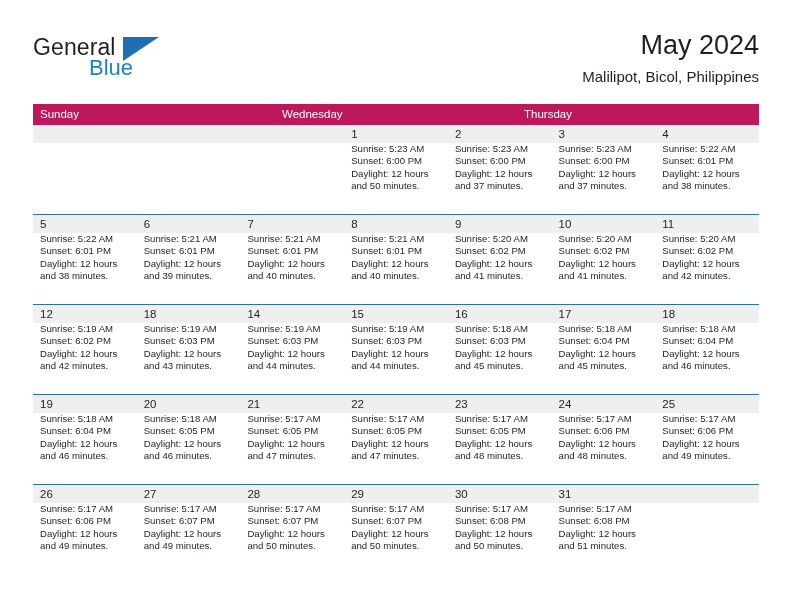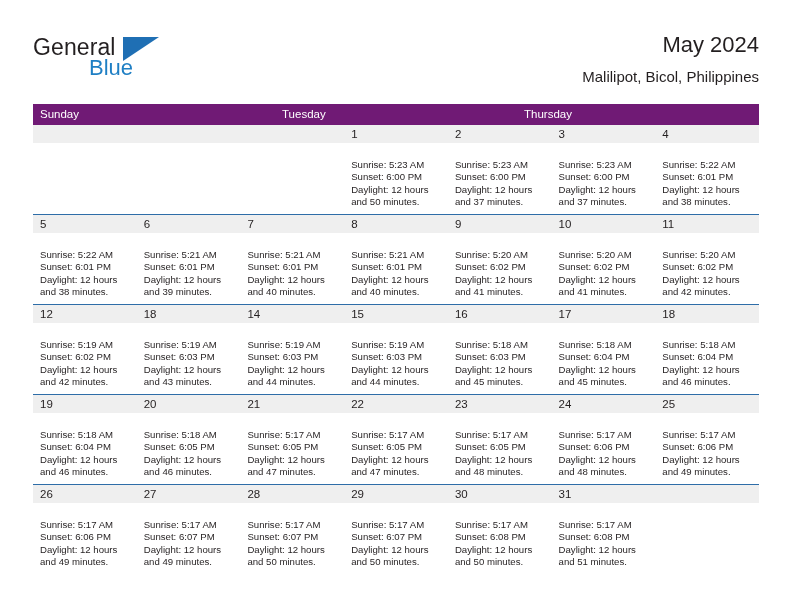--- a/index.html
+++ b/index.html
@@ -63,21 +63,21 @@
     border-bottom: 24px solid transparent;
   }
 
   .title-block {
     position: absolute;
     right: 0;
     top: 0;
     text-align: right;
   }
   .cal-title {
-    font-size: 22px;
+    font-size: 27px;
     color: #231f20;
     line-height: 34px;
     white-space: nowrap;
   }
   .cal-subtitle {
     font-size: 15px;
     color: #231f20;
     line-height: 22px;
     margin-top: 4px;
     white-space: nowrap;
@@ -85,21 +85,21 @@
 
   
   .calendar {
     position: absolute;
     left: 33px;
     top: 104px;
     width: 726px;
   }
   .weekday-row {
     display: flex;
-    background: #701a75;
+    background: #be185d;
     height: 21px;
   }
   .weekday {
     flex: 1 1 0;
     color: #ffffff;
     font-size: 11.5px;
     line-height: 21px;
     padding-left: 7px;
     box-sizing: border-box;
     overflow: hidden;
@@ -125,21 +125,21 @@
   .day-band {
     height: 18px;
     background: #efefef;
     padding-left: 7px;
     box-sizing: border-box;
     font-size: 11.5px;
     line-height: 18px;
     color: #231f20;
   }
   .day-info {
-    padding: 16px 6px 0 7px;
+    padding: 0 6px 0 7px;
     font-size: 9.6px;
     line-height: 12.3px;
     color: #231f20;
   }
   .day-info div {
     white-space: nowrap;
   }
 </style>
 </head>
 <body>
@@ -157,21 +157,21 @@
     <div class="title-block">
       <div class="cal-title">May 2024</div>
       <div class="cal-subtitle">Malilipot, Bicol, Philippines</div>
     </div>
 
   </div>
 
   <div class="calendar">
     <div class="weekday-row">
       <div class="weekday">Sunday</div>
-      <div class="weekday">Tuesday</div>
+      <div class="weekday">Wednesday</div>
       <div class="weekday">Thursday</div>
     </div>
 
     <div id="weeks-container">
         <div class="week">
           <div class="day-cell empty">
             <div class="day-band"></div>
           </div>
           <div class="day-cell empty">
             <div class="day-band"></div>

